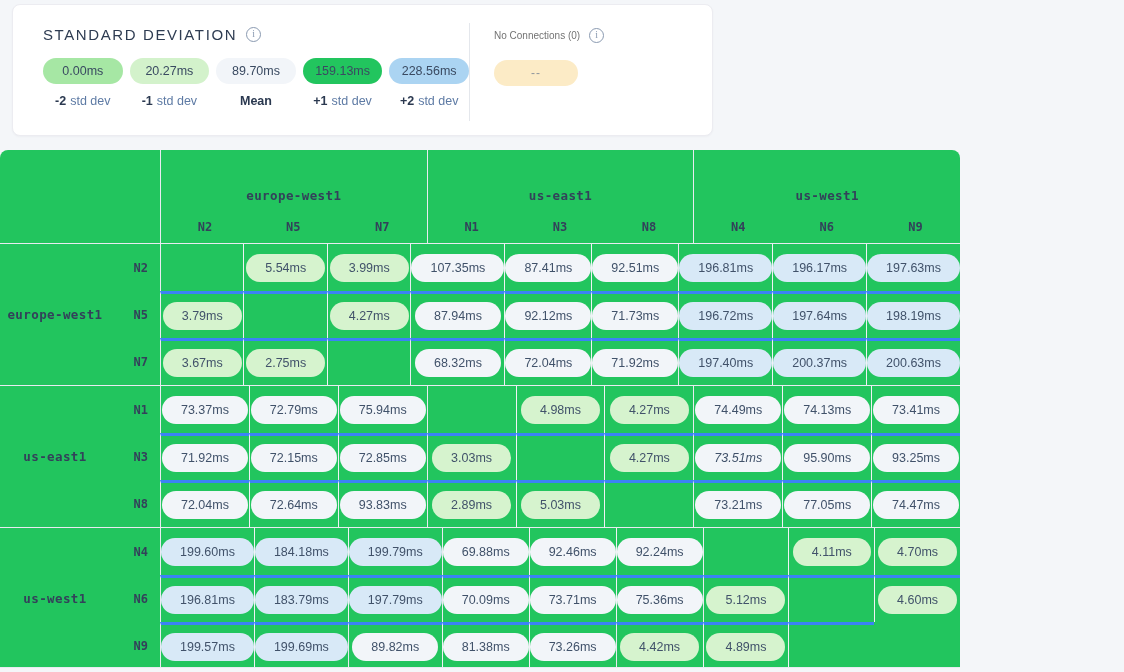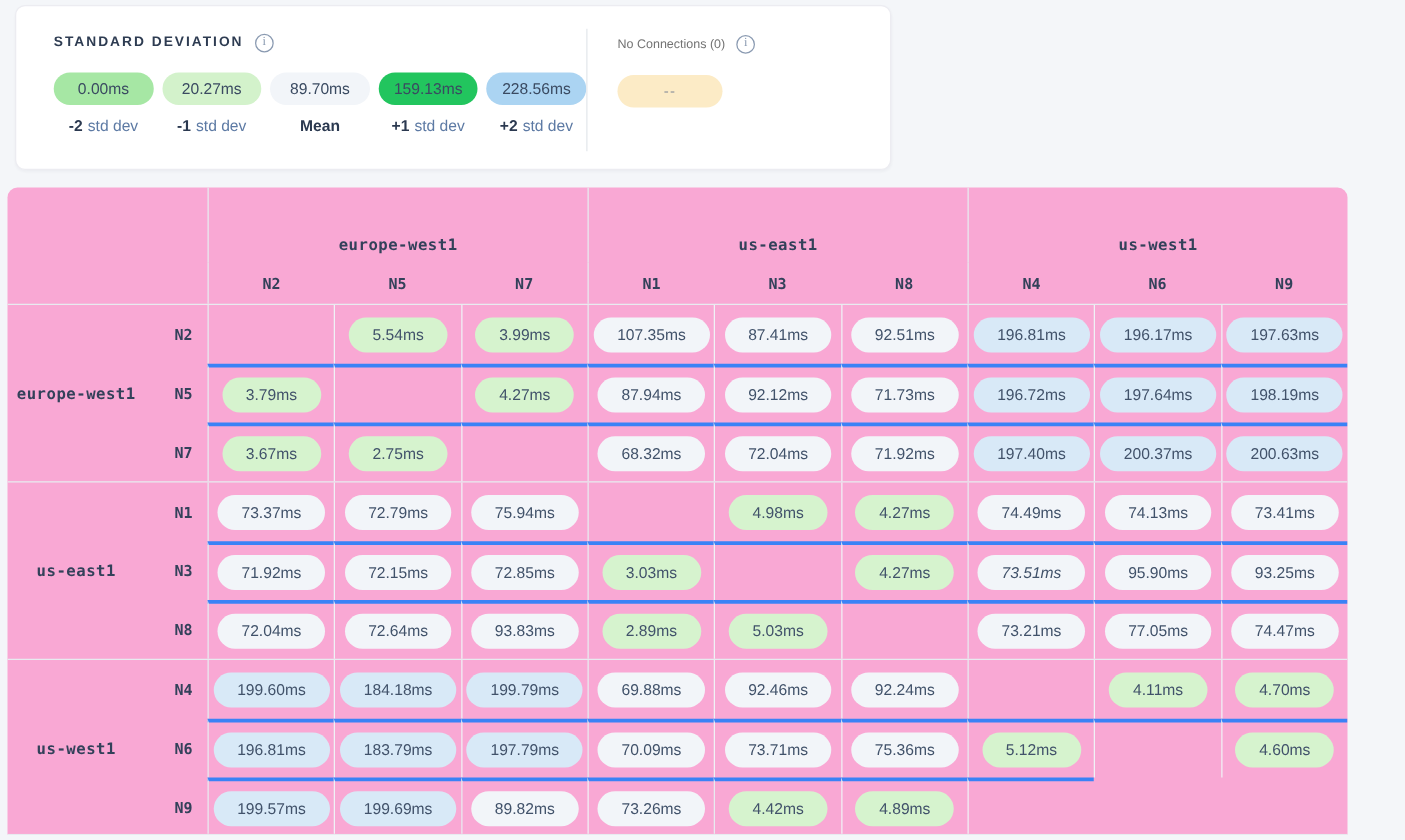--- a/index.html
+++ b/index.html
@@ -17,21 +17,21 @@
     width: 701px; height: 132px;
     background: #ffffff;
     border: 1px solid #ececf1;
     border-radius: 8px;
     box-shadow: 0 1px 2px rgba(40,50,70,0.04);
     display: flex;
   }
   .std-section { padding: 21px 0 0 30px; width: 456px; }
   .title-row { display: flex; align-items: center; gap: 9px; height: 16px; }
   .std-title {
-    font-size: 11px; font-weight: bold; letter-spacing: 1.6px;
+    font-size: 15px; font-weight: normal; letter-spacing: 1.6px;
     color: #2e3c52;
   }
   .info-icon {
     width: 15px; height: 15px; border: 1.2px solid #8a9ab1; border-radius: 50%;
     color: #8a9ab1; font-size: 10px; line-height: 1;
     display: inline-flex; align-items: center; justify-content: center;
     font-family: "Liberation Serif", serif; cursor: pointer; flex: none;
   }
   .pills-row { display: flex; gap: 7px; margin-top: 16px; }
   .legend-pill {
@@ -47,23 +47,23 @@
   .noconn-section { padding: 22px 0 0 24px; flex: 1; }
   .noconn-pill {
     margin-top: 17px; width: 84px; height: 26px; border-radius: 13px;
     display: flex; align-items: center; justify-content: center;
     font-size: 12px; color: #8f959d; letter-spacing: 1px;
   }
   .noconn-title { font-size: 10px; color: #737373; }
 
   
   .matrix {
-    position: absolute; left: 6px; top: 150px;
-    width: 1072px; height: 518px;
-    background: #f9a8d4;
+    position: absolute; left: 0; top: 150px;
+    width: 960px; height: 518px;
+    background: #22c55e;
     border-radius: 8px 8px 0 0;
     border-bottom: 1px solid #e8ebf0;
     overflow: hidden;
   }
   .mx-head-regions {
     display: grid; grid-template-columns: 160px repeat(3, 1fr); height: 60px;
   }
   .region-cell {
     display: flex; align-items: flex-end; justify-content: center;
     padding-bottom: 7px;
@@ -395,20 +395,23 @@
         <div class="cell group-start row-sep">
           <span class="pill" style="background: rgb(216, 233, 247);">199.57ms</span>
         </div>
         <div class="cell row-sep">
           <span class="pill" style="background: rgb(216, 233, 247);">199.69ms</span>
         </div>
         <div class="cell group-start row-sep">
           <span class="pill" style="background: rgb(242, 245, 249);">89.82ms</span>
         </div>
         <div class="cell row-sep">
+          <span class="pill" style="background: rgb(242, 245, 249);">81.38ms</span>
+        </div>
+        <div class="cell row-sep">
           <span class="pill" style="background: rgb(242, 245, 249);">73.26ms</span>
         </div>
         <div class="cell group-start row-sep">
           <span class="pill" style="background: rgb(214, 243, 206);">4.42ms</span>
         </div>
         <div class="cell row-sep">
           <span class="pill" style="background: rgb(214, 243, 206);">4.89ms</span>
         </div>
         <div class="cell row-sep"></div>
       </div>

